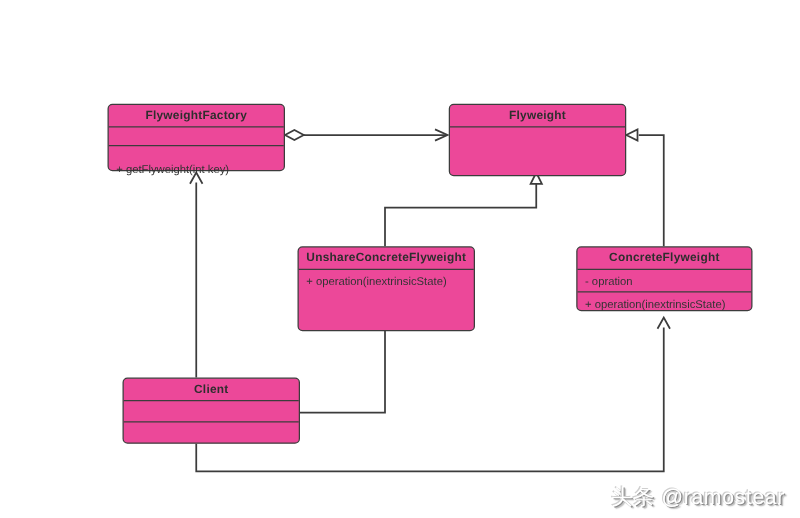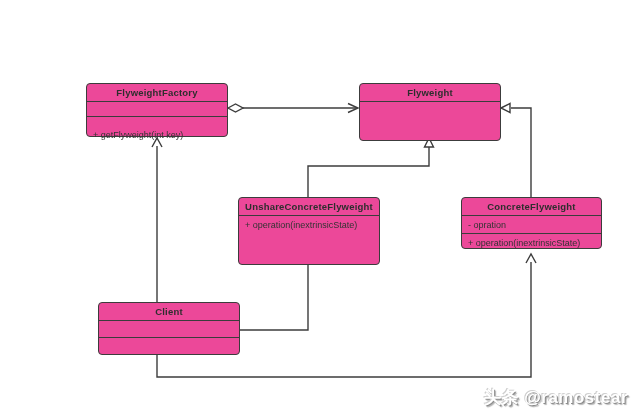--- a/index.html
+++ b/index.html
@@ -10,21 +10,21 @@
   .connector-layer{position:absolute;left:0;top:0;width:640px;height:414px;}
   .uml-class{
     position:absolute;box-sizing:border-box;background:#ec4899;
     border:1.5px solid #3c3c3c;border-radius:4px;color:#2e2e2e;
   }
   .row{box-sizing:border-box;display:flex;align-items:center;overflow:hidden;white-space:nowrap;}
   .row.title{justify-content:center;font-weight:bold;font-size:9.5px;letter-spacing:.2px;}
   .row.comp{border-top:1.5px solid #3c3c3c;font-size:9px;padding-left:6px;color:#333333;}
   .watermark{
     position:absolute;right:12px;bottom:5px;
-    font-size:17px;font-weight:bold;letter-spacing:.5px;
+    font-size:17px;font-weight:normal;letter-spacing:.5px;
     color:#ffffff;
     text-shadow:-1px -1px 0 #cfcfcf, 1px 1px 0 #8d8d8d, 2px 2px 1px #b5b5b5;
   }
 </style>
 </head>
 <body>
 
 <div class="canvas">
 
   <svg class="connector-layer" viewBox="0 0 640 414" xmlns="http://www.w3.org/2000/svg" fill="none" stroke="#3c3c3c" stroke-width="1.4">

